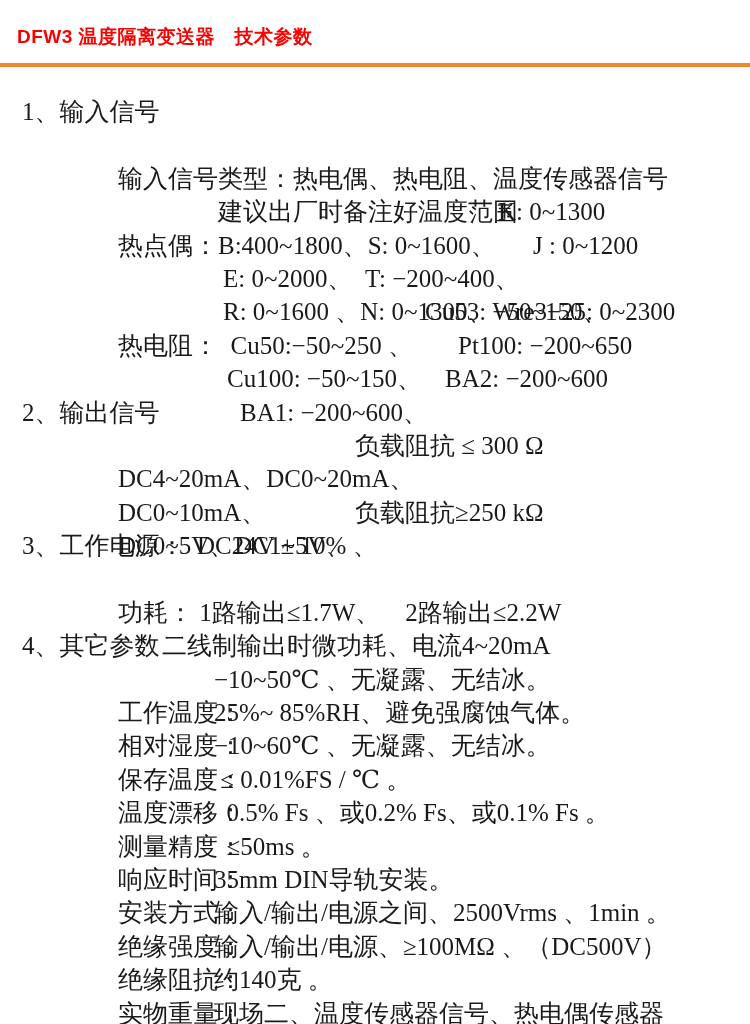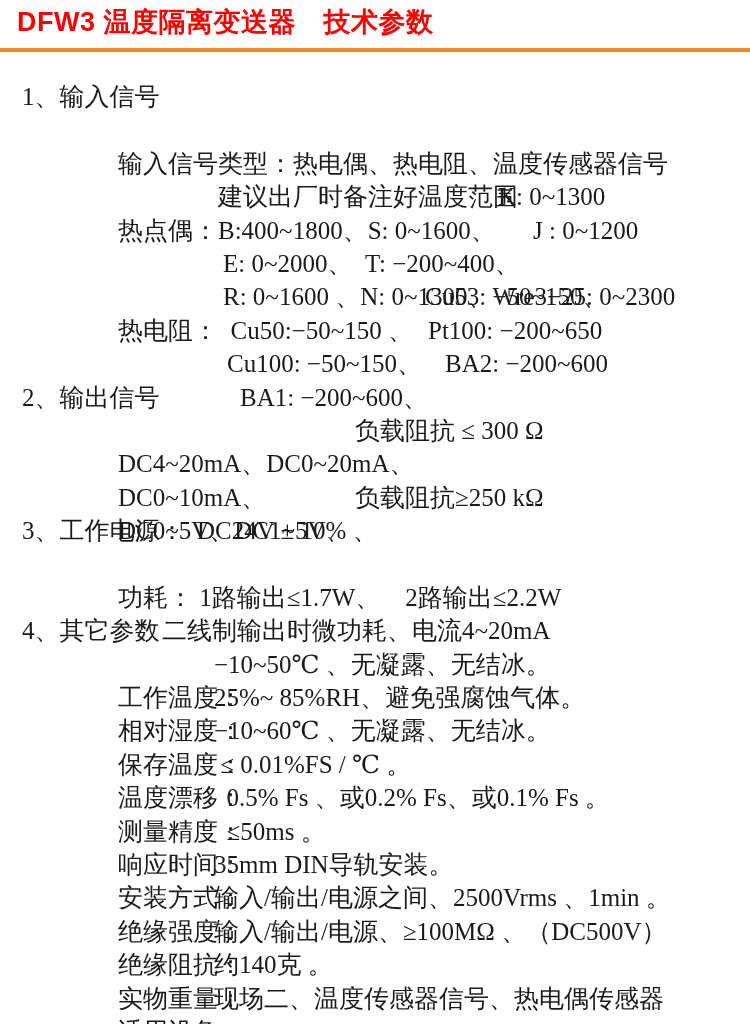--- a/index.html
+++ b/index.html
@@ -2,44 +2,44 @@
 <html><head>
 <meta charset="utf-8">
 <style>
   html,body{margin:0;padding:0}
   body{
     width:750px;height:1024px;background:#ffffff;overflow:hidden;
     font-family:"Liberation Serif","DejaVu Serif",serif;
     color:#1a1a1a;
   }
   .title{
-    margin:5px 0 0 17px;
+    margin:20px 0 0 17px;
     font-family:"Liberation Sans","DejaVu Sans",sans-serif;
-    font-weight:700;font-size:27px;line-height:34px;
+    font-weight:700;font-size:19px;line-height:34px;
     color:var(--c-title,#fa0000);letter-spacing:.5px;
     white-space:pre;
   }
   .divider{margin-top:9px;height:4px;width:750px;background:var(--c-divider,#ee8a2e)}
   .doc-body{margin-top:28px}
   .line{
     position:relative;height:33.4px;line-height:33.4px;
     font-size:25px;white-space:pre;
   }
   .heading{padding-left:22px}
   .i68{padding-left:68px}
   .i155{padding-left:112px}
   .i168{padding-left:168px}
   .i173{padding-left:173px}
   .i177{padding-left:177px}
   .i190{padding-left:190px}
   .t2{position:absolute;top:0;white-space:pre}
   .x205{left:214px}
   .x355{left:355px}
   .x425{left:425px}
-  .x438{left:428px}
+  .x438{left:458px}
   .x445{left:445px}
   .x498{left:498px}
   .x520{left:533px}
 </style>
 </head>
 <body style="--c-title: #fa0000; --c-divider: #ee8a2e; color: rgb(26, 26, 26); background: rgb(255, 255, 255);">
 
 <main>
   <h1 class="title">DFW3 温度隔离变送器　技术参数</h1>
   <div class="divider"></div>
@@ -59,21 +59,21 @@
         <span class="t2 x498">K: 0~1300</span>
       </div>
       <div class="line i173">
         <span>E: 0~2000、  T: −200~400、</span>
         <span class="t2 x520">J : 0~1200</span>
       </div>
       <div class="line i173">
         <span>R: 0~1600 、N: 0~1300、Wre3−25: 0~2300</span>
       </div>
       <div class="line i68">
-        <span>热电阻：  Cu50:−50~150 、</span>
+        <span>热电阻：  Cu50:−50~250 、</span>
         <span class="t2 x425">Cu53: −50~150、</span>
       </div>
       <div class="line i177">
         <span>Cu100: −50~150、</span>
         <span class="t2 x438">Pt100: −200~650</span>
       </div>
       <div class="line i190">
         <span>BA1: −200~600、</span>
         <span class="t2 x445">BA2: −200~600</span>
       </div>

